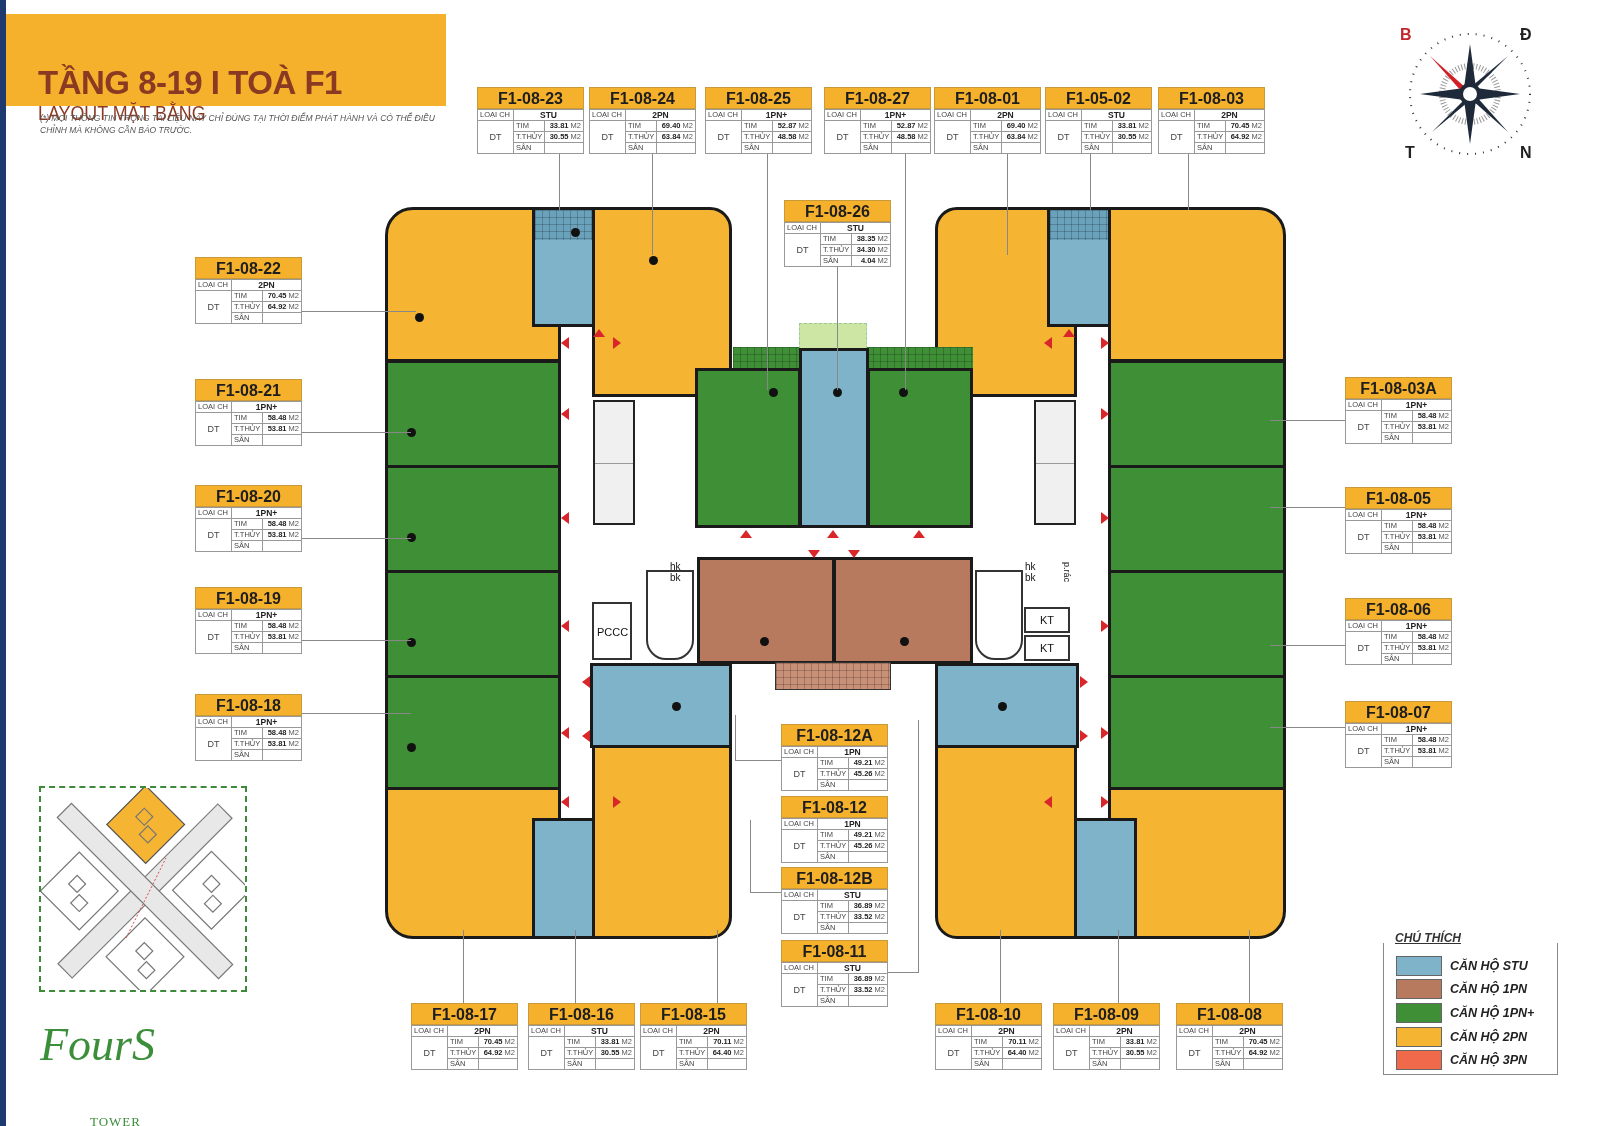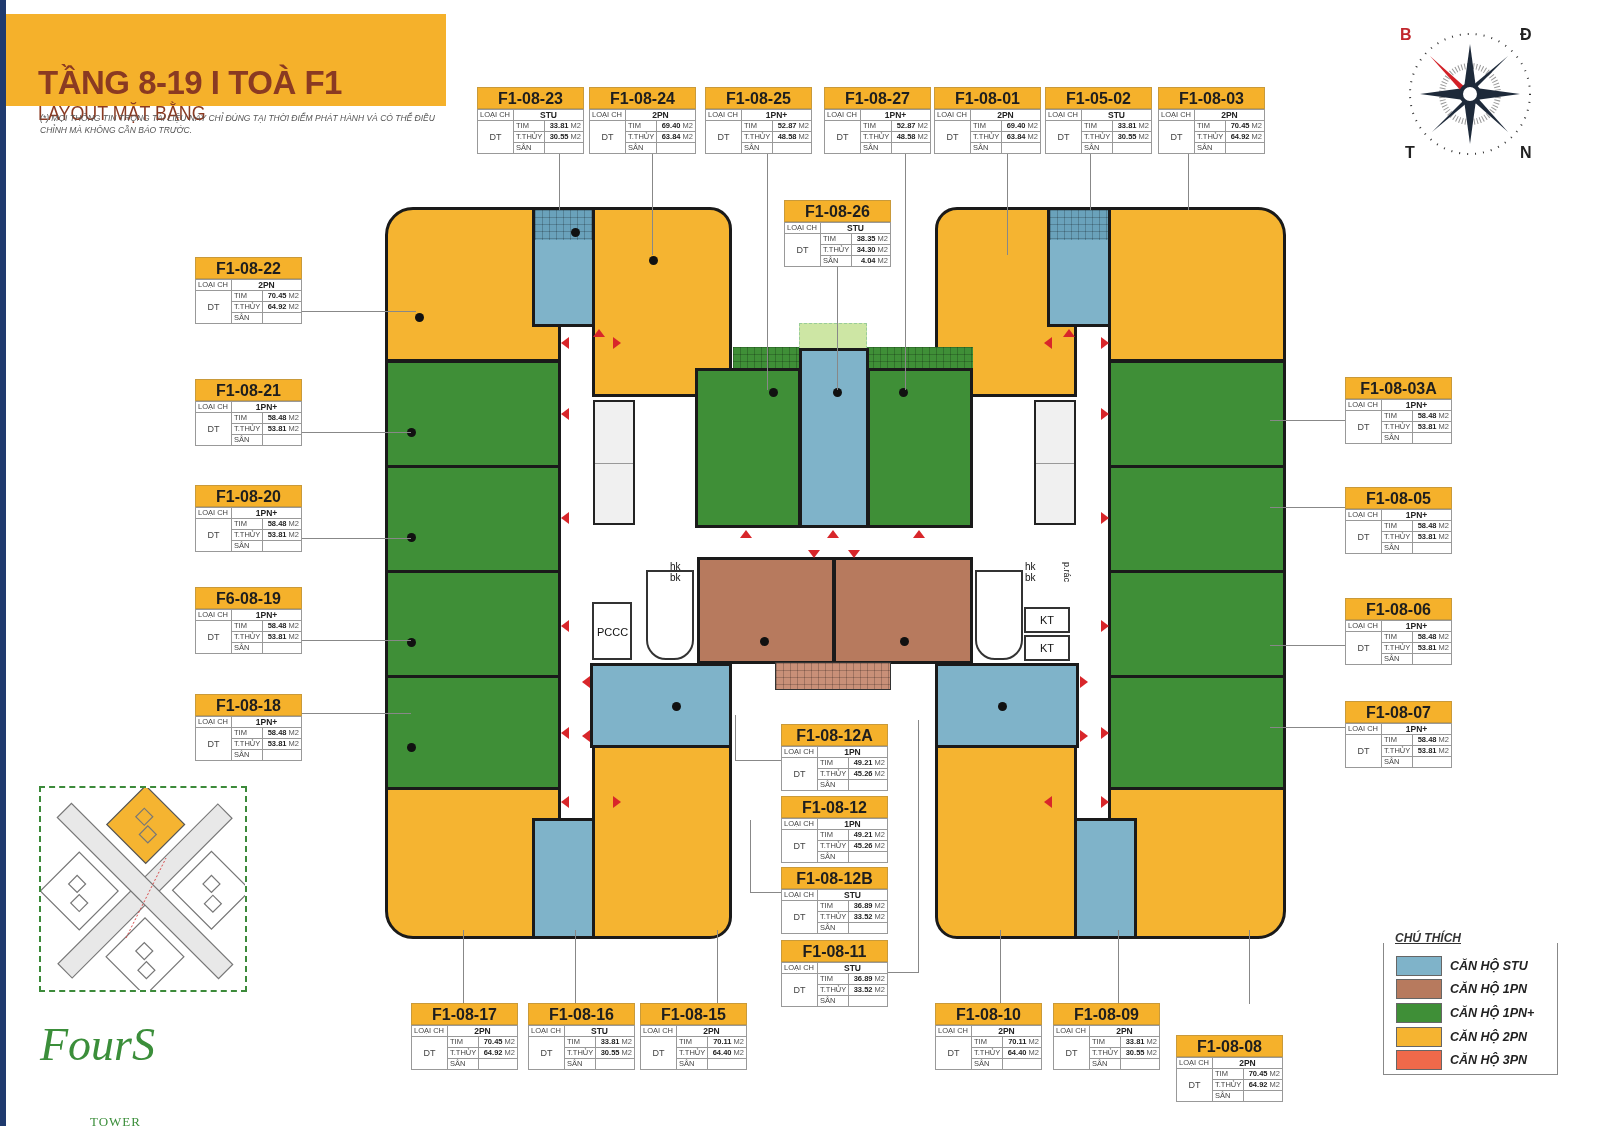--- a/index.html
+++ b/index.html
@@ -491,21 +491,21 @@
         </tr>
     <tr>
           <td class="sub">SÂN</td>
           <td class="v"></td>
         </tr>
   </tbody>
     </table>
 </div>
 
 <div class="card" style="left:195px;top:587px;">
-  <div class="hd">F6-08-19</div>
+  <div class="hd">F1-08-19</div>
   <table>
     <tbody>
         <tr>
           <td class="k">LOẠI CH</td>
           <td colspan="2" class="type">1PN+</td>
         </tr>
     <tr>
           <td rowspan="3" class="dt">DT</td>
           <td class="sub">TIM</td>
           <td class="v"><span>58.48</span> <span class="u">M2</span></td>
@@ -865,21 +865,21 @@
           <td class="v"><span>30.55</span> <span class="u">M2</span></td>
         </tr>
     <tr>
           <td class="sub">SÂN</td>
           <td class="v"></td>
         </tr>
   </tbody>
     </table>
 </div>
 
-<div class="card" style="left:1176px;top:1003px;margin-top:32px;">
+<div class="card" style="left:1176px;top:1003px;">
   <div class="hd">F1-08-08</div>
   <table>
     <tbody>
         <tr>
           <td class="k">LOẠI CH</td>
           <td colspan="2" class="type">2PN</td>
         </tr>
     <tr>
           <td rowspan="3" class="dt">DT</td>
           <td class="sub">TIM</td>

